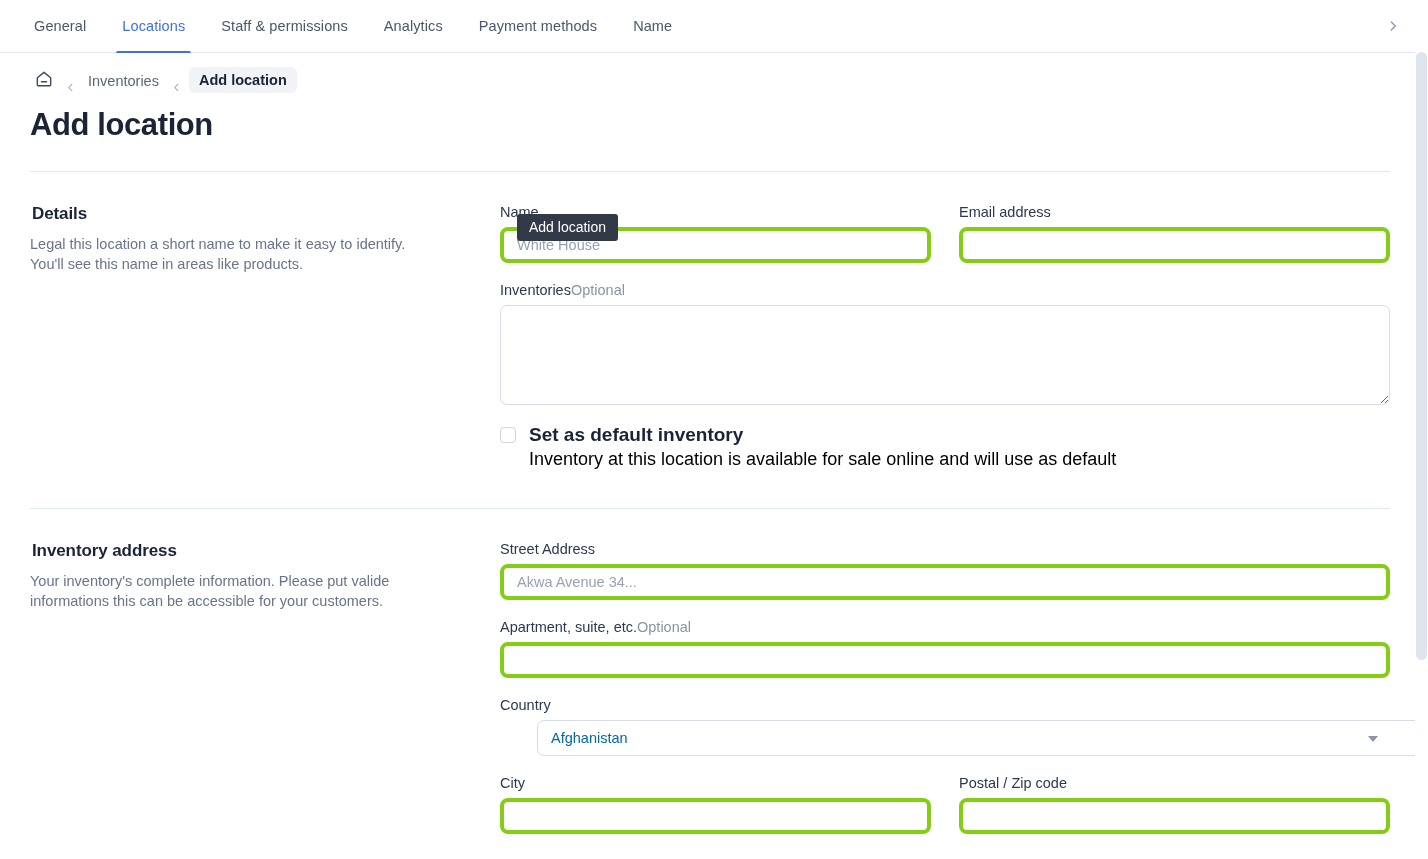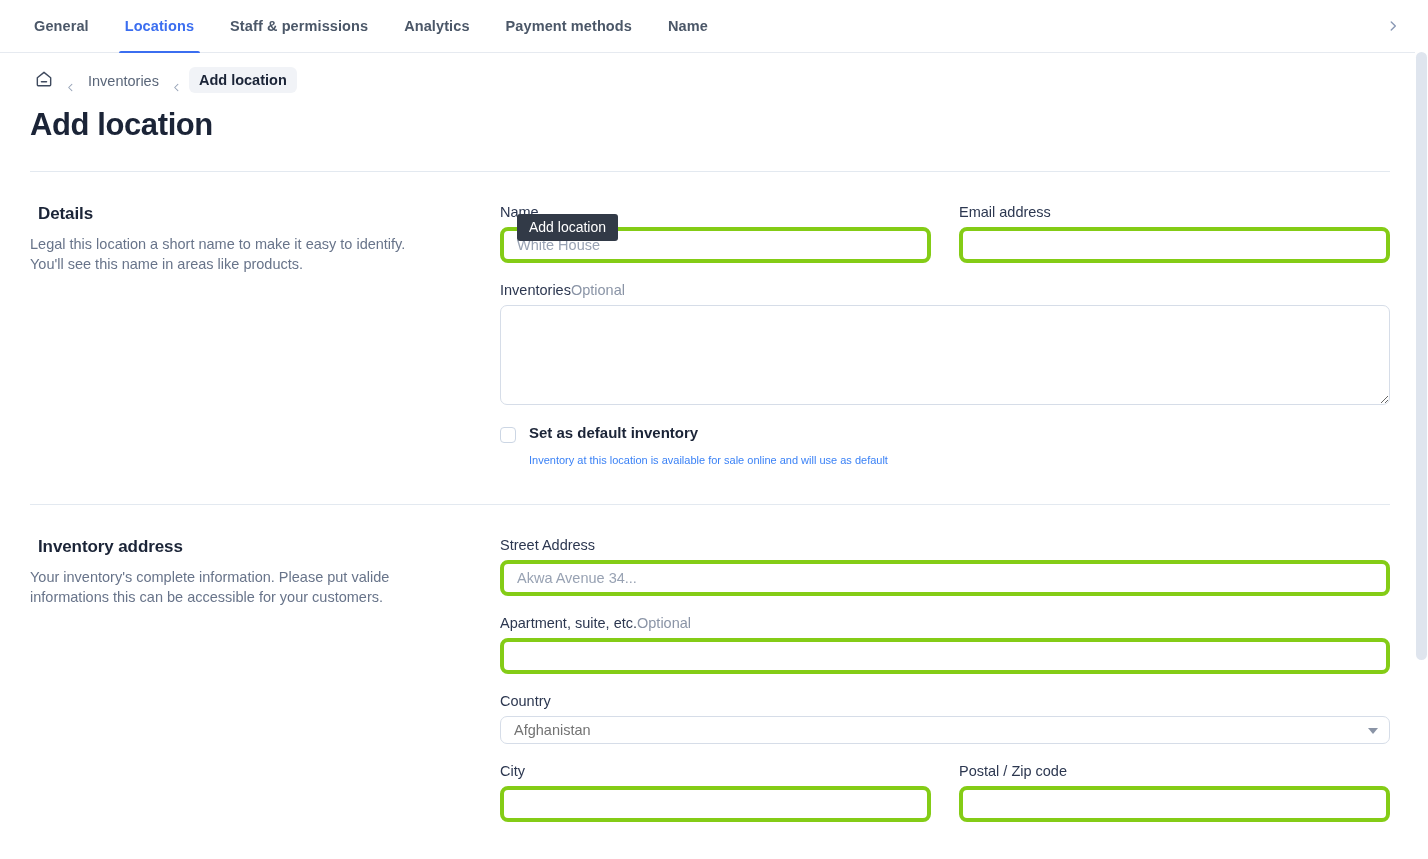--- a/index.html
+++ b/index.html
@@ -13,21 +13,20 @@
   }
 
   
   .tabbar {
     position: relative;
     height: 53px;
     border-bottom: 1px solid #e6eaf0;
     display: flex;
     align-items: stretch;
     background: #fff;
-    font-weight: bold;
   }
   .tabs {
     display: flex;
     align-items: stretch;
     padding-left: 16px;
   }
   .tab {
     position: relative;
     display: flex;
     align-items: center;
@@ -133,21 +132,21 @@
   
   .section {
     display: flex;
     padding: 32px 38px 0 30px;
   }
   .sec-left { width: 470px; flex: 0 0 470px; padding-right: 40px; }
   .sec-title {
     font-size: 17px;
     font-weight: 700;
     color: #1b2437;
-    margin: 0 8px 10px;
+    margin: 0 2px 10px;
     letter-spacing: -.1px;
   }
   .sec-desc {
     font-size: 14.5px;
     line-height: 20px;
     color: #68748a;
     max-width: 400px;
   }
   .sec-right { flex: 1 1 auto; min-width: 0; }
 
@@ -192,30 +191,31 @@
     font-family: "Liberation Sans", sans-serif;
     color: #2c3750;
     background: #fff;
     outline: none;
     resize: vertical;
     display: block;
   }
   .select-wrap { position: relative; }
   .select {
     width: 100%;
-    height: 28px;
+    height: 36px;
     border: 1px solid #d6dde8;
     border-radius: 7px;
     padding: 0 30px 0 13px;
     font-size: 14.5px;
     font-family: "Liberation Sans", sans-serif;
-    color: #737373;
+    color: #0369a1;
     background: #fff;
     outline: none;
     appearance: none;
+    margin-left: 37px;
     -webkit-appearance: none;
   }
   .select-caret {
     position: absolute;
     right: 12px; top: 50%;
     margin-top: -2px;
     width: 0; height: 0;
     border-left: 5px solid transparent;
     border-right: 5px solid transparent;
     border-top: 6px solid #8a94a6;
@@ -232,28 +232,28 @@
   .checkbox {
     width: 16px; height: 16px;
     flex: 0 0 16px;
     border: 1.5px solid #ccd6e4;
     border-radius: 4px;
     background: #fff;
     margin-top: 3px;
     cursor: pointer;
   }
   .check-title {
-    font-size: 15px;
+    font-size: 19px;
     font-weight: 700;
     color: #1b2437;
-    margin-bottom: 13px;
+    margin-bottom: 3px;
   }
   .check-sub {
-    font-size: 11px;
-    color: #3b82f6;
+    font-size: 18px;
+    color: #000000;
   }
 
   
   .scrollbar-track {
     position: absolute;
     top: 0; right: 0;
     width: 13px; height: 859px;
     background: #ffffff;
     z-index: 30;
   }

